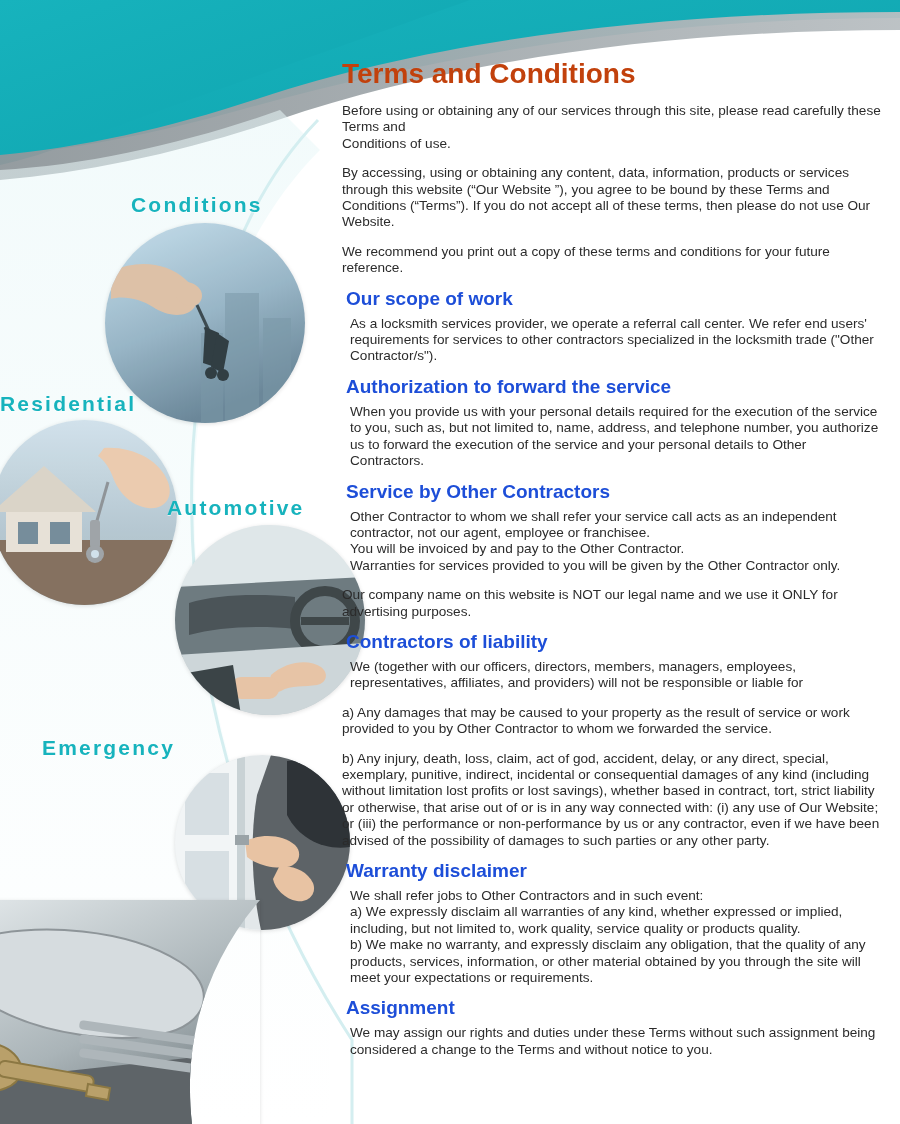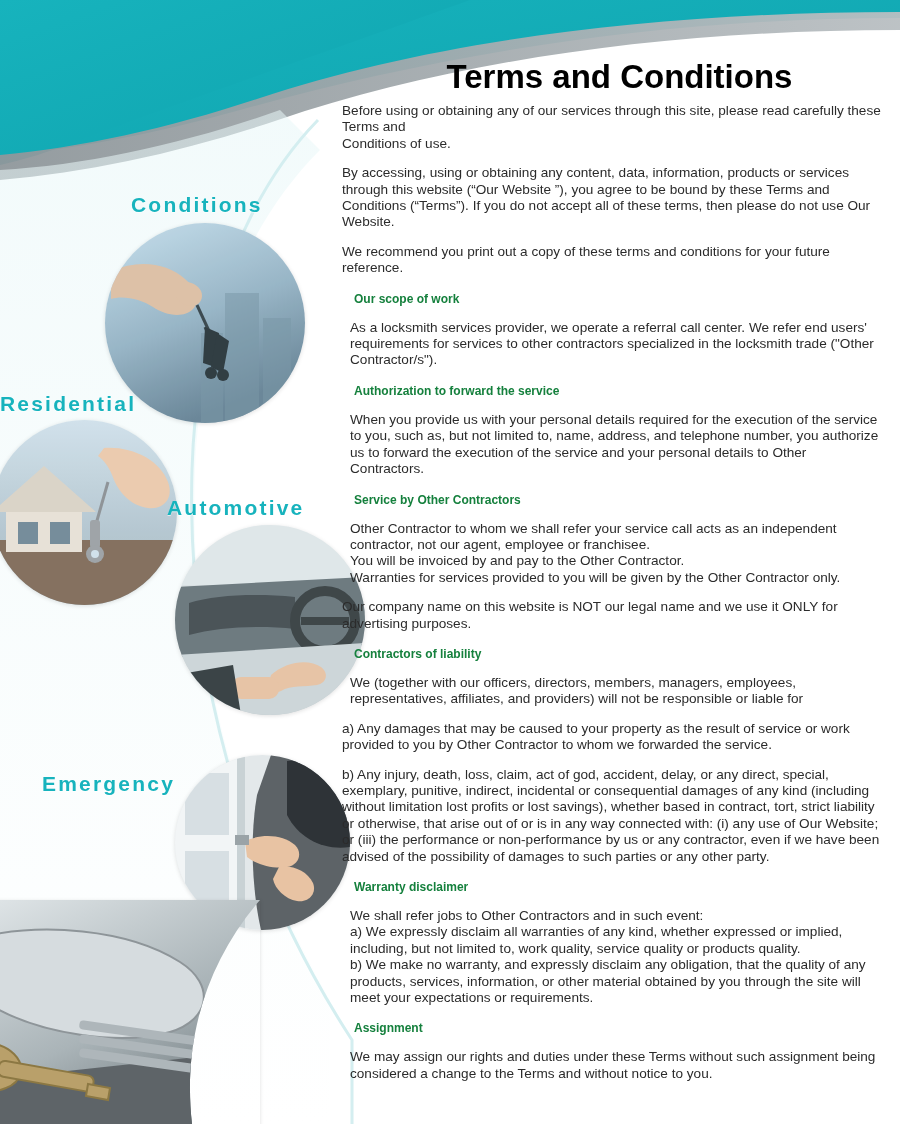--- a/index.html
+++ b/index.html
@@ -37,21 +37,21 @@
     color: #17b3bd;
     font-weight: bold;
     font-size: 21px;
     letter-spacing: 2.2px;
     font-family: "Liberation Sans", sans-serif;
     text-shadow: 0 1px 0 rgba(255,255,255,0.6);
   }
   .cat-commercial { left: 131px; top: 193px; }
   .cat-residential { left: 0;  top: 392px; }
   .cat-automotive { left: 167px; top: 496px; }
-  .cat-emergency  { left: 42px;  top: 772px; }
+  .cat-emergency  { left: 42px;  top: 736px; }
 
   
   .photo {
     position: absolute;
     border-radius: 50%;
     overflow: hidden;
     box-shadow: 0 1px 4px rgba(0,0,0,0.13);
   }
   .photo .inner { position: absolute; inset: 0; }
 
@@ -60,43 +60,43 @@
   .photo-automotive { left: 175px; top: 525px; width: 190px; height: 190px; }
   .photo-emergency { left: 175px; top: 755px; width: 175px; height: 175px; }
   .photo-tools { left: -70px; top: 900px; width: 330px; height: 260px; border-radius: 0; }
 
   
   .doc-title {
     position: absolute;
     left: 342px;
     top: 58px;
     width: 555px;
-    text-align: center;
-    color: #000000;
-    font-size: 33px;
+    text-align: left;
+    color: #c2410c;
+    font-size: 28px;
     font-weight: bold;
     font-family: "Liberation Sans", sans-serif;
   }
 
   .content {
     position: absolute;
     left: 342px;
     top: 103px;
     width: 548px;
     color: #2b2b2b;
     font-size: 13.6px;
     line-height: 16.4px;
   }
   .content p {
     margin: 0 0 13px 0;
   }
   .content h3 {
-    margin: 12px;
-    color: #15803d;
-    font-size: 12px;
+    margin: 4px;
+    color: #1d4ed8;
+    font-size: 19px;
     font-weight: bold;
     line-height: 18px;
   }
   .content .sect { margin-bottom: 13px; }
   .content .sect p { margin: 8px; }
 </style>
 </head>
 <body>
 
 <div id="page">

